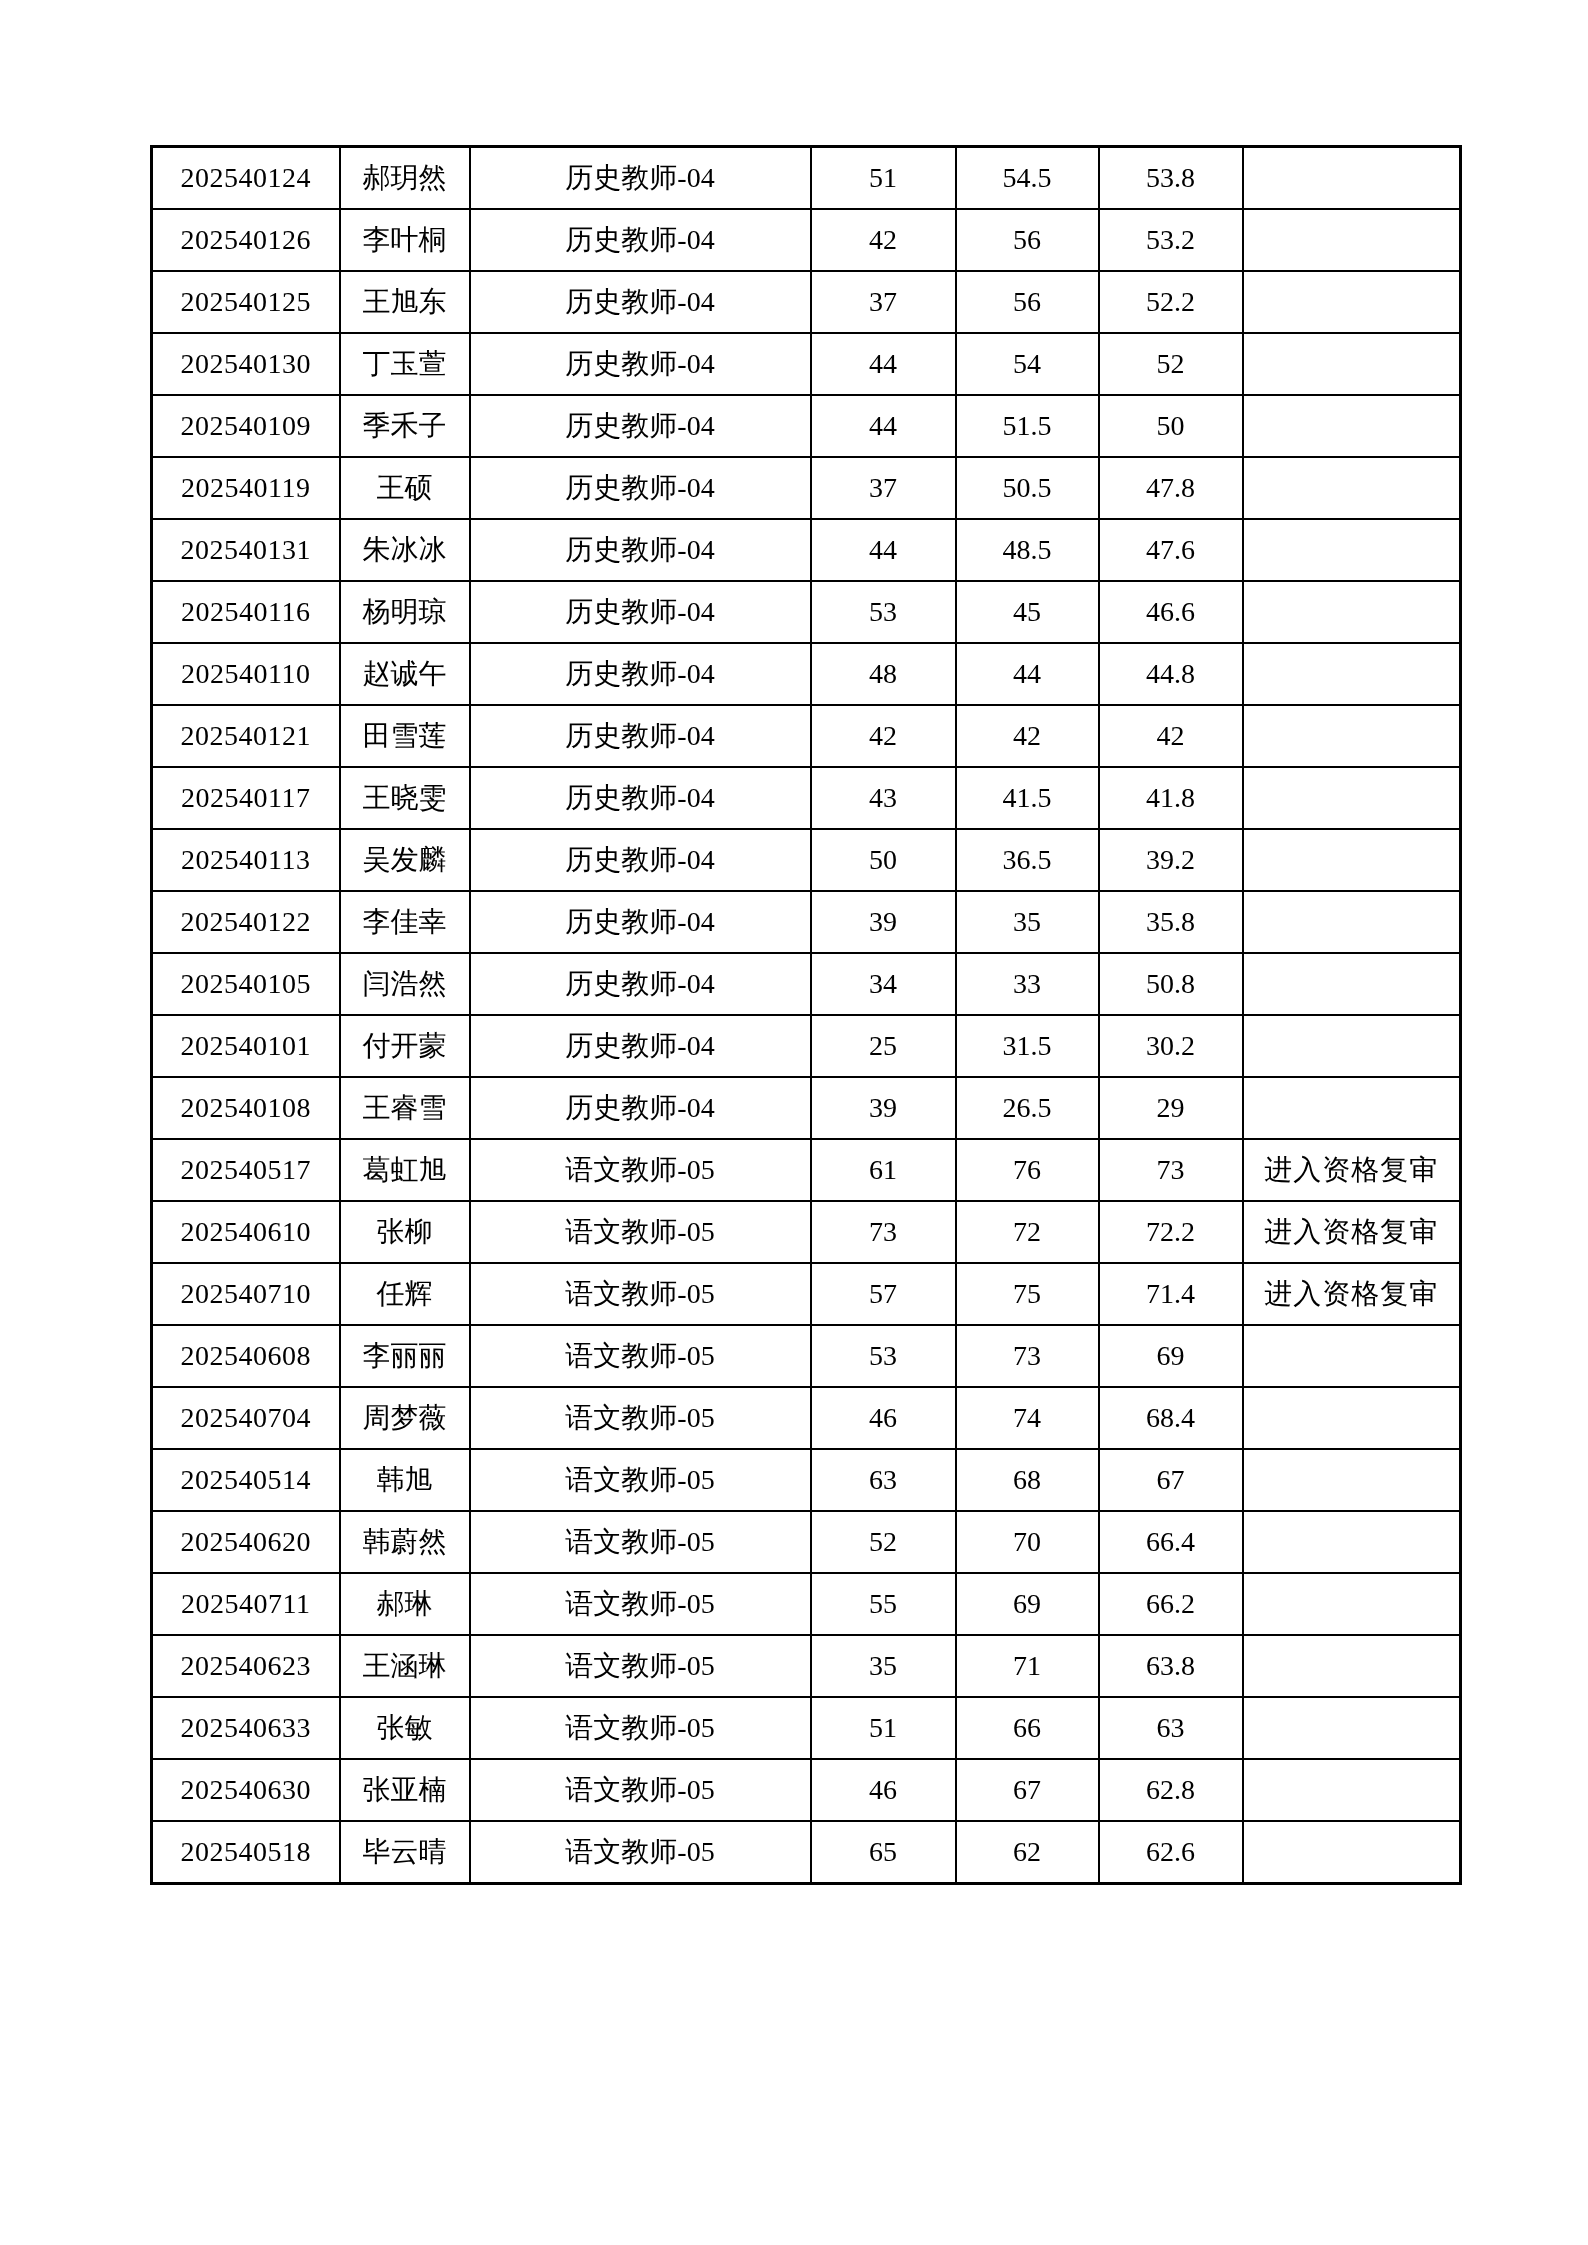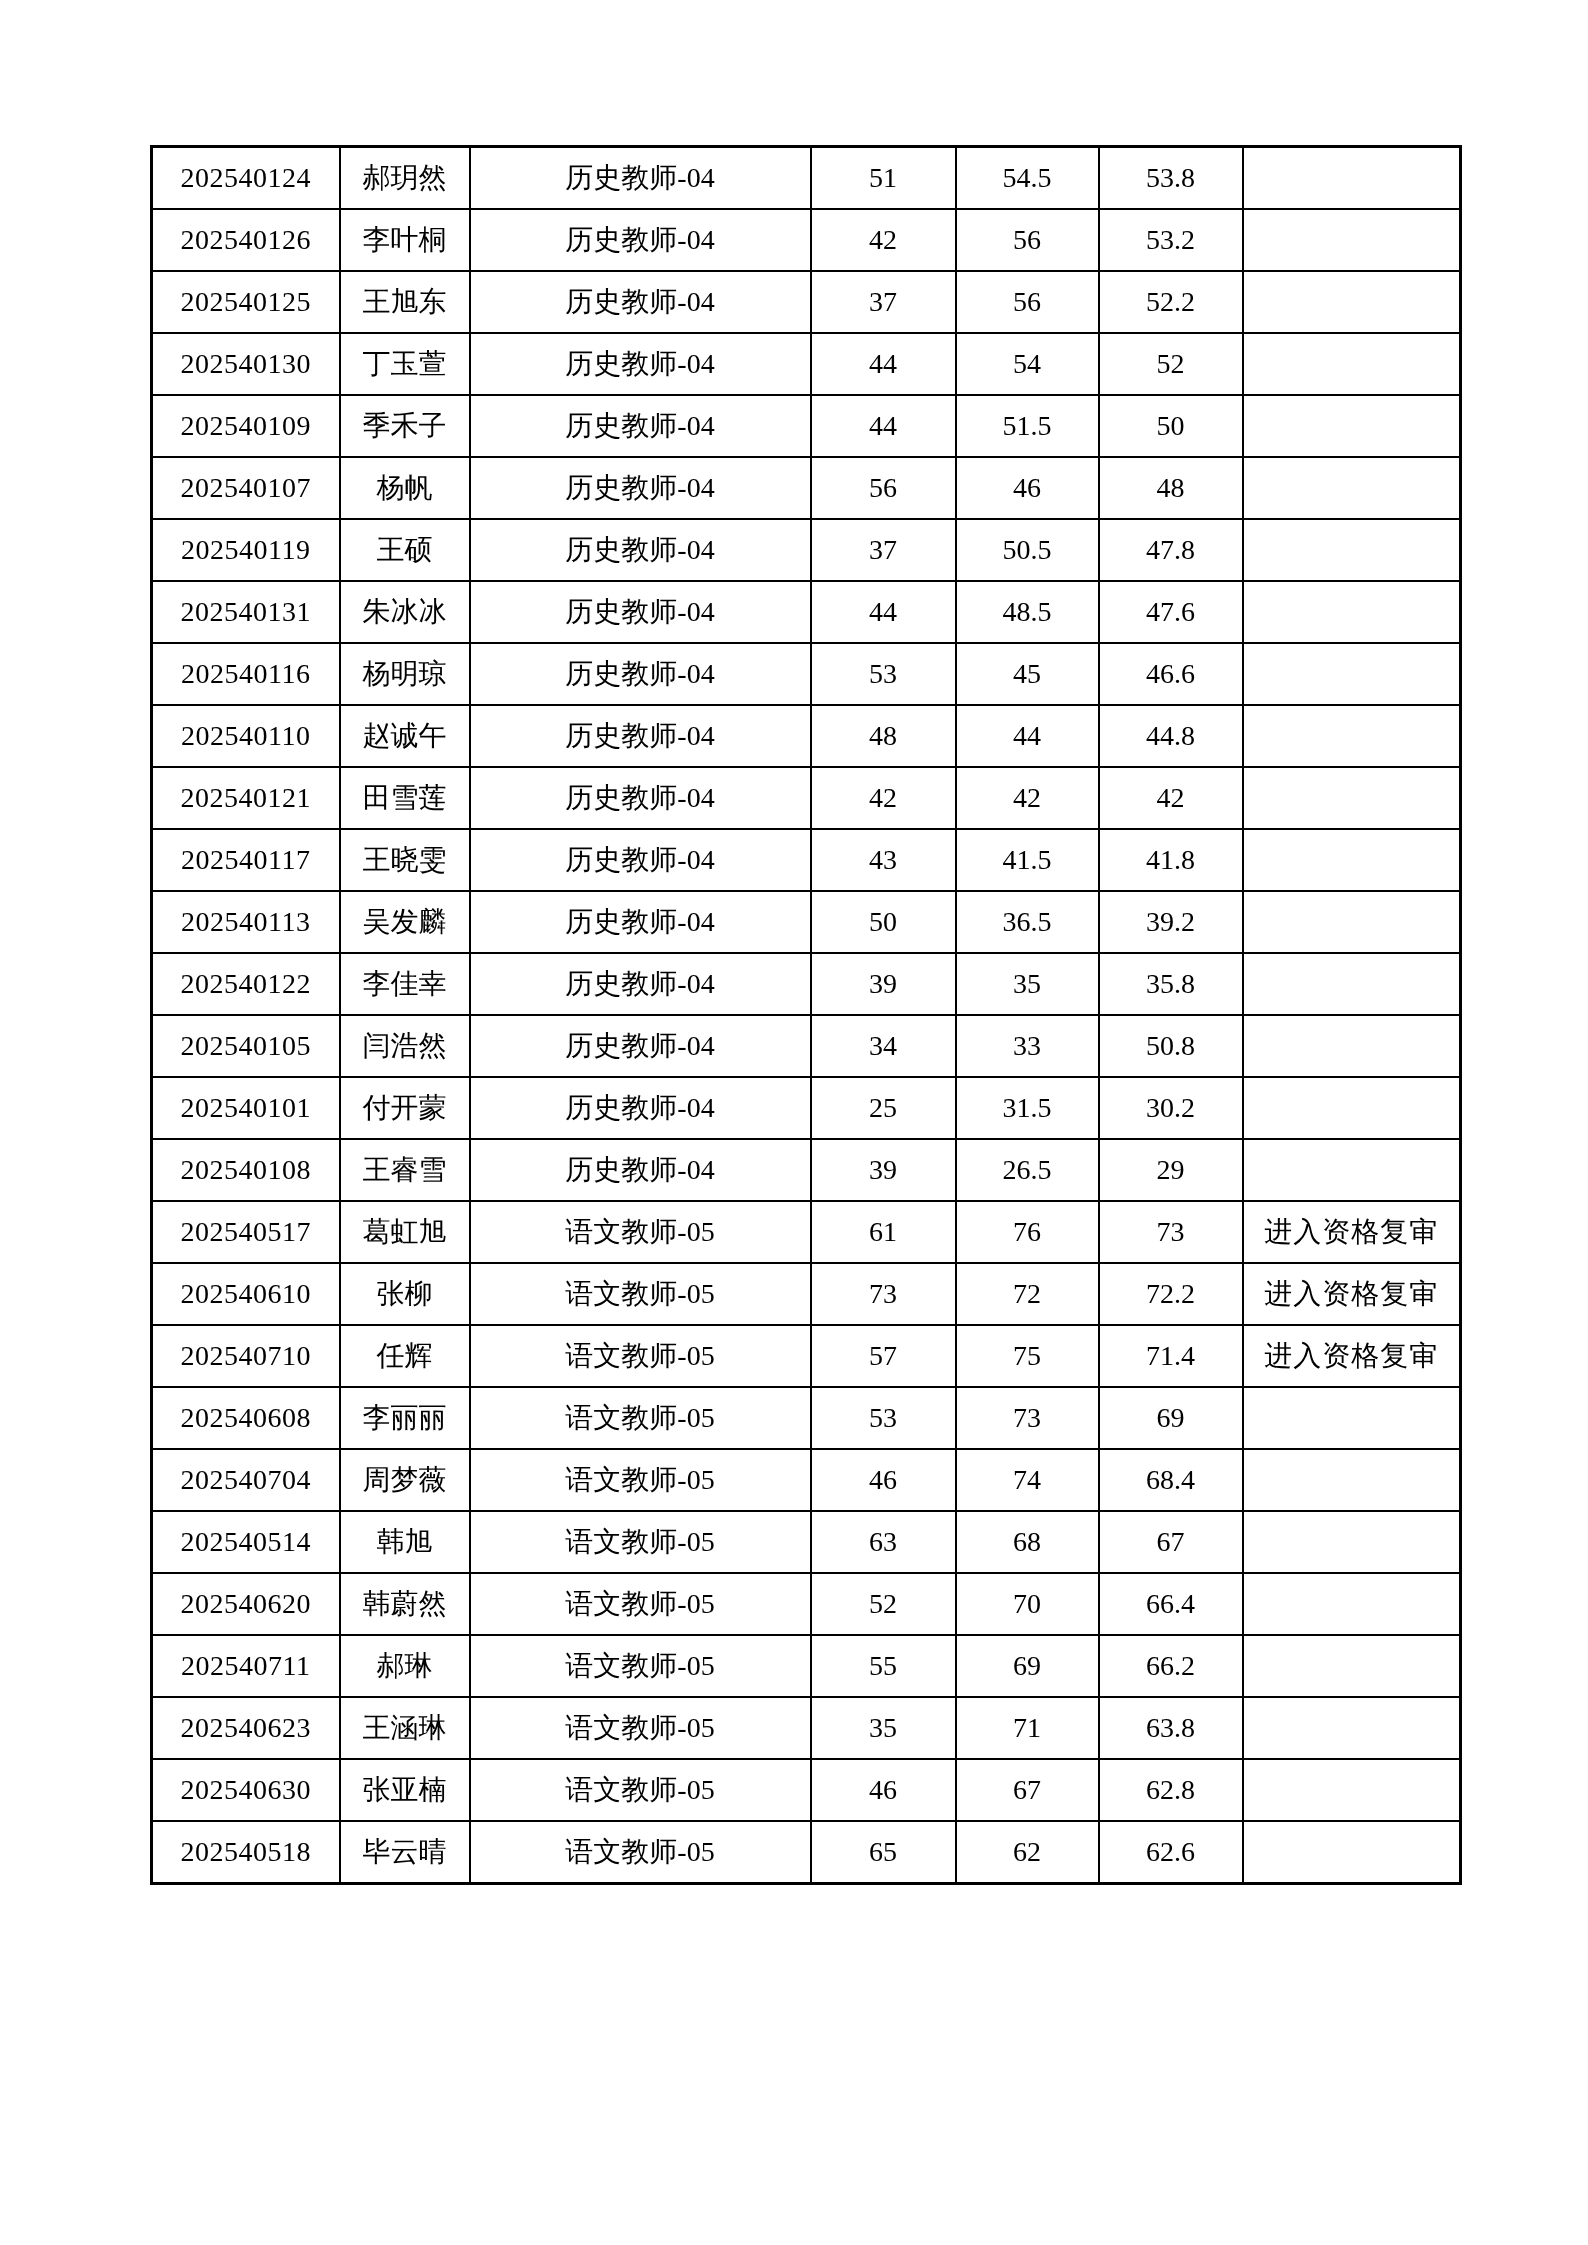--- a/index.html
+++ b/index.html
@@ -90,29 +90,20 @@
       <tr>
     <td class="col-id">202540109</td>
     <td class="col-name">季禾子</td>
     <td class="col-post">历史教师-04</td>
     <td class="col-s1">44</td>
     <td class="col-s2">51.5</td>
     <td class="col-s3">50</td>
     <td class="col-status"></td>
   </tr>
       <tr>
-    <td class="col-id">202540107</td>
-    <td class="col-name">杨帆</td>
-    <td class="col-post">历史教师-04</td>
-    <td class="col-s1">56</td>
-    <td class="col-s2">46</td>
-    <td class="col-s3">48</td>
-    <td class="col-status"></td>
-  </tr>
-      <tr>
     <td class="col-id">202540119</td>
     <td class="col-name">王硕</td>
     <td class="col-post">历史教师-04</td>
     <td class="col-s1">37</td>
     <td class="col-s2">50.5</td>
     <td class="col-s3">47.8</td>
     <td class="col-status"></td>
   </tr>
       <tr>
     <td class="col-id">202540131</td>
@@ -279,20 +270,29 @@
       <tr>
     <td class="col-id">202540623</td>
     <td class="col-name">王涵琳</td>
     <td class="col-post">语文教师-05</td>
     <td class="col-s1">35</td>
     <td class="col-s2">71</td>
     <td class="col-s3">63.8</td>
     <td class="col-status"></td>
   </tr>
       <tr>
+    <td class="col-id">202540633</td>
+    <td class="col-name">张敏</td>
+    <td class="col-post">语文教师-05</td>
+    <td class="col-s1">51</td>
+    <td class="col-s2">66</td>
+    <td class="col-s3">63</td>
+    <td class="col-status"></td>
+  </tr>
+      <tr>
     <td class="col-id">202540630</td>
     <td class="col-name">张亚楠</td>
     <td class="col-post">语文教师-05</td>
     <td class="col-s1">46</td>
     <td class="col-s2">67</td>
     <td class="col-s3">62.8</td>
     <td class="col-status"></td>
   </tr>
       <tr>
     <td class="col-id">202540518</td>

